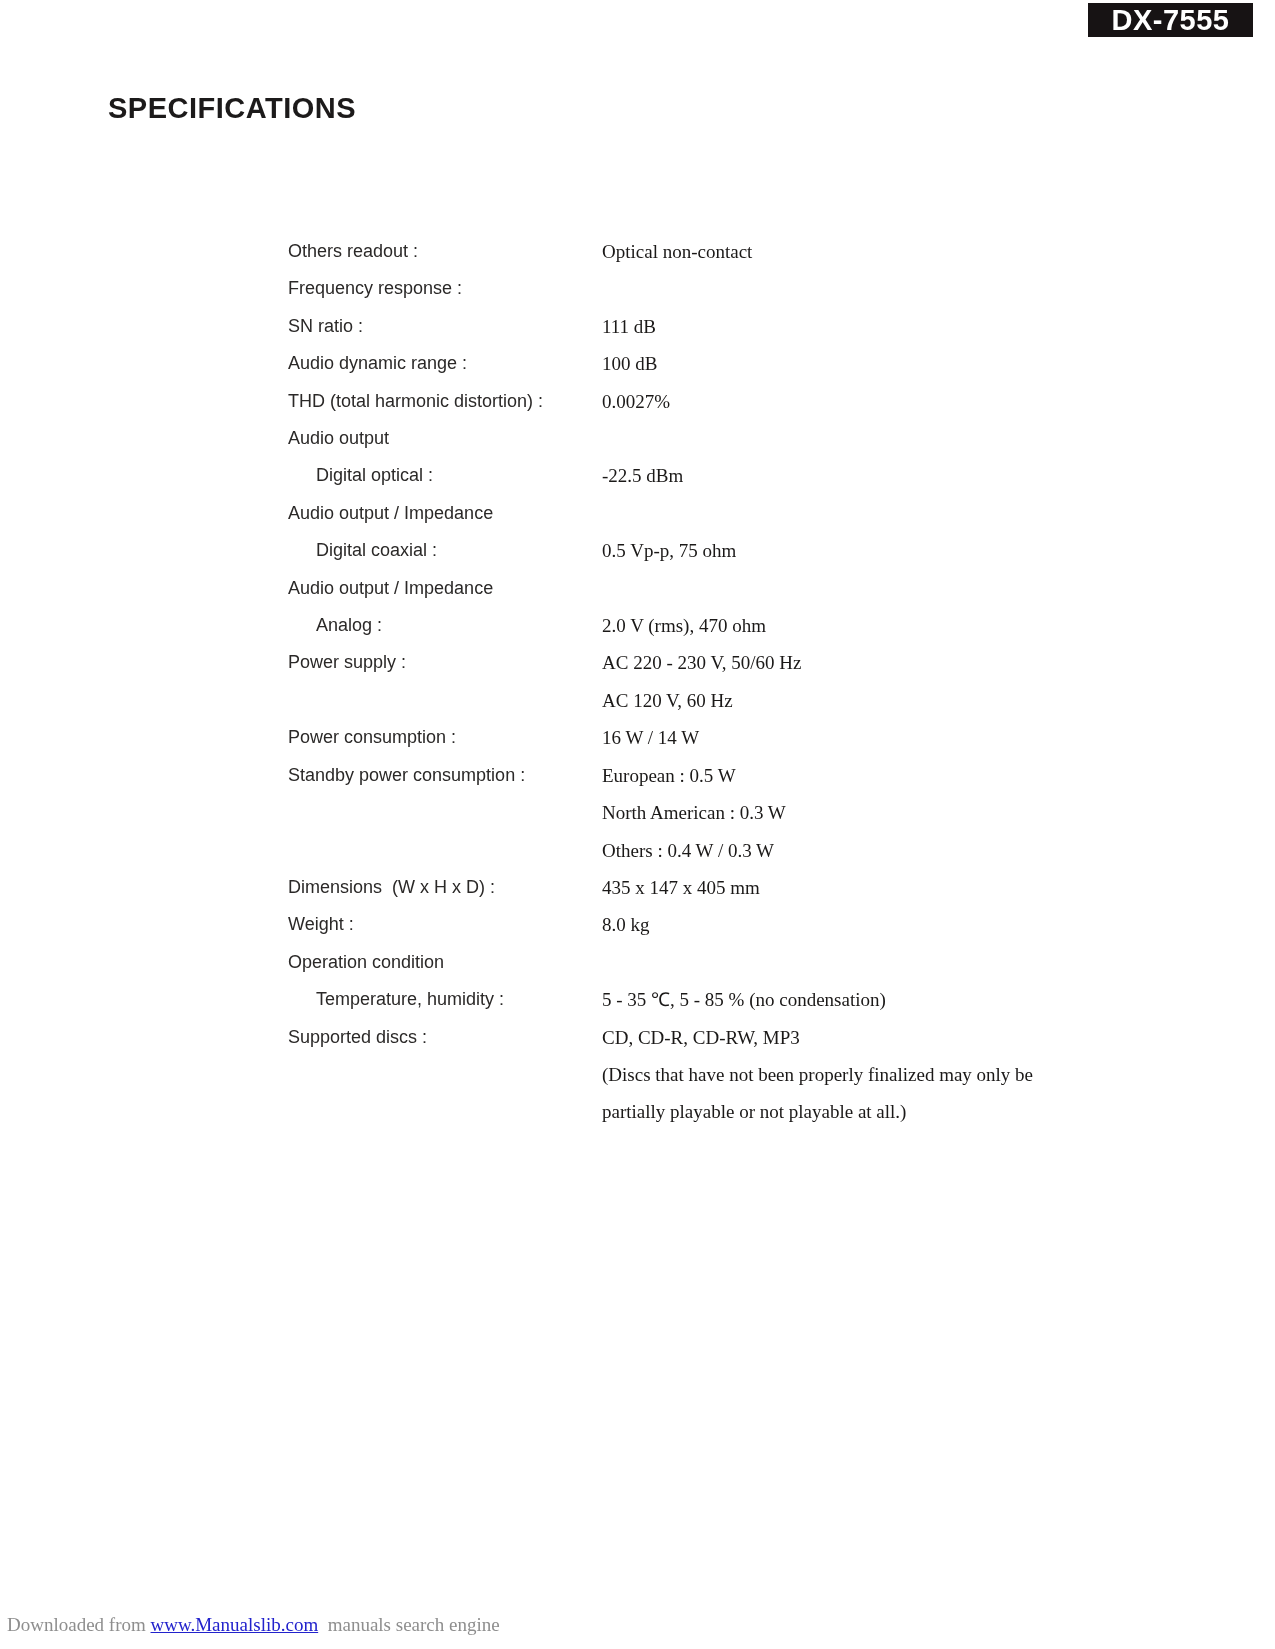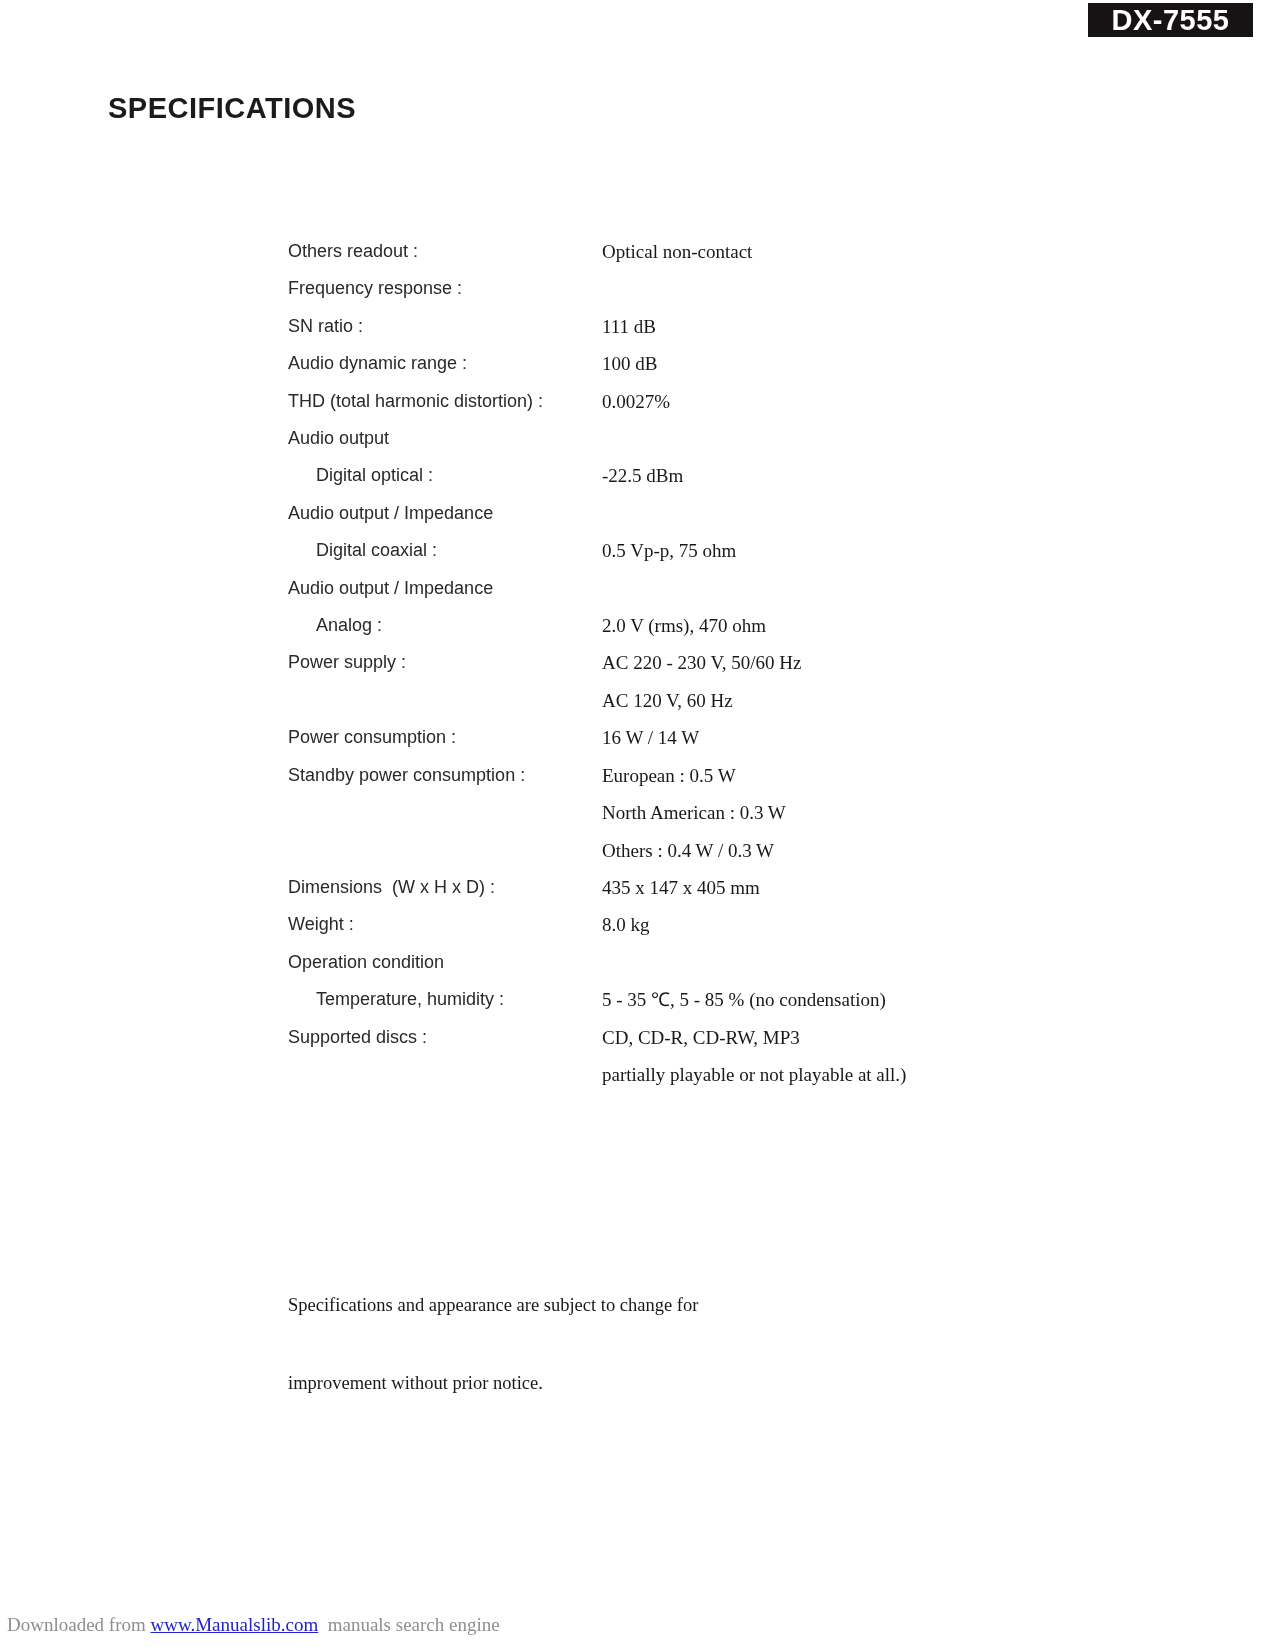--- a/index.html
+++ b/index.html
@@ -229,25 +229,22 @@
       <div class="spec-label indent">Temperature, humidity :</div>
       <div class="spec-values">
           <div class="spec-value-line">5 - 35 ℃, 5 - 85 % (no condensation)</div>
         </div>
     </div>
 
     <div class="spec-row">
       <div class="spec-label">Supported discs :</div>
       <div class="spec-values">
           <div class="spec-value-line">CD, CD-R, CD-RW, MP3</div>
+          <div class="spec-value-line">(Discs that have not been properly finalized may only be</div>
           <div class="spec-value-line">partially playable or not playable at all.)</div>
         </div>
     </div>
   </div>
 
-  <div class="change-notice">
-    <div>Specifications and appearance are subject to change for</div>
-    <div>improvement without prior notice.</div>
-  </div>
 
   <div class="watermark"><span>Downloaded from </span><a href="#">www.Manualslib.com</a><span>  manuals search engine</span></div>
 
 </div>
 
 </body></html>

